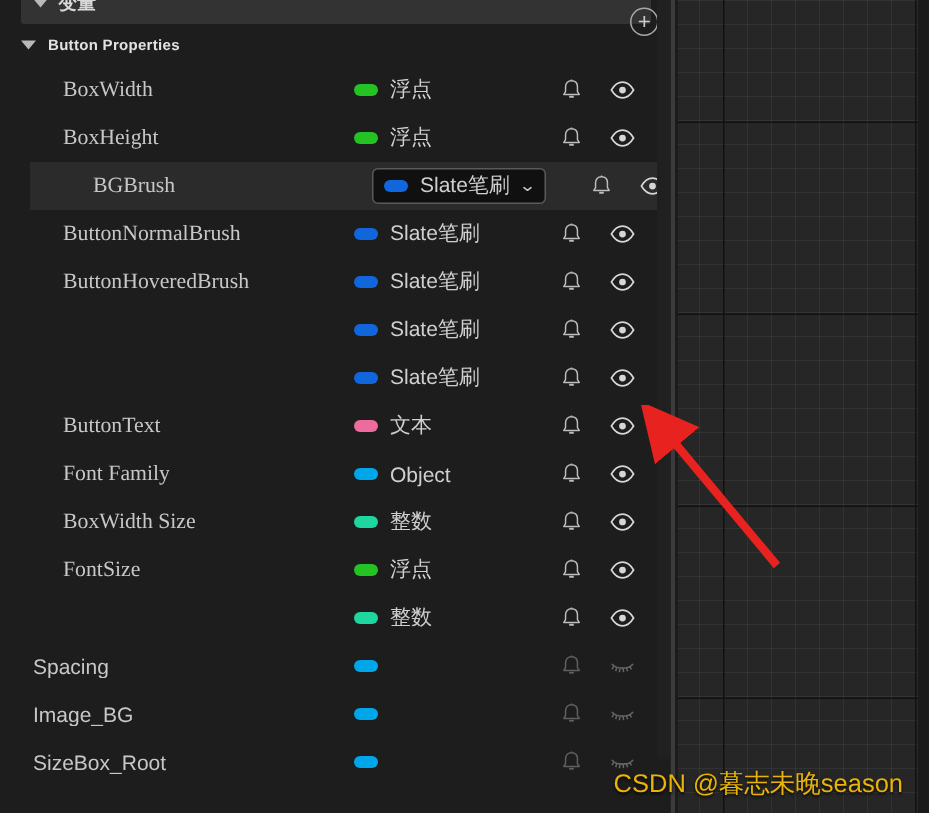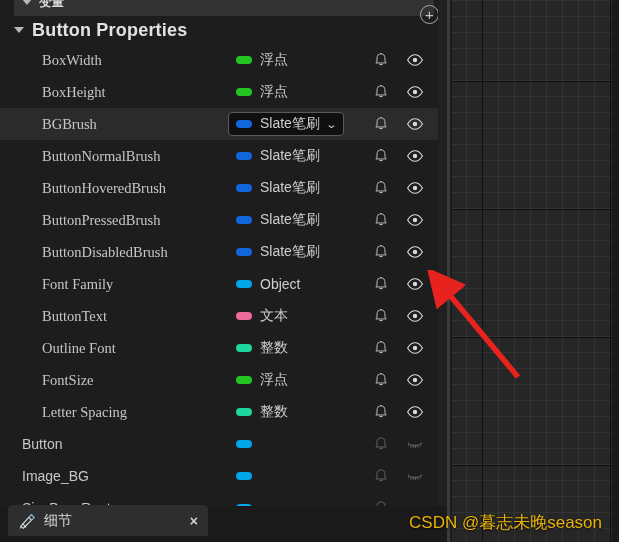--- a/index.html
+++ b/index.html
@@ -47,29 +47,29 @@
     display:flex;align-items:center;justify-content:center;
     color:#c9c9c9;font-size:15px;line-height:1;font-weight:300;
   }
 
   .list{position:absolute;left:0;top:16px;width:447px;height:490px;}
 
   .row{
     position:relative;height:32px;display:flex;align-items:center;
     box-sizing:border-box;
   }
-  .row.selected{background:#2b2b2b;}
+  .row.selected{background:#2b2b2b;margin-left:20px;}
   .row.cat{height:28px;}
 
   .cat-tri{
     width:0;height:0;margin-left:14px;margin-right:8px;
     border-left:5.5px solid transparent;border-right:5.5px solid transparent;
     border-top:6.5px solid #b9b9b9;
   }
-  .cat-label{color:#e2e2e2;font-size:18px;font-weight:bold;letter-spacing:.2px;}
+  .cat-label{color:#e2e2e2;font-size:10px;font-weight:bold;letter-spacing:.2px;}
 
   .row-name{
     color:#c7c7c7;font-size:14.5px;white-space:nowrap;overflow:hidden;
   }
   .row-name.indent{margin-left:42px;font-family:Liberation Serif, serif;}
   .row-name.noindent{margin-left:22px;font-size:14px;}
 
   .type-cell{
     position:absolute;left:236px;top:0;height:32px;
     display:flex;align-items:center;
@@ -235,93 +235,91 @@
               <path d="M10 2.2 L10 3.3" stroke="#bdbdbd" stroke-width="1.1"></path>
               <path d="M8.3 15 L11.7 15" stroke="#bdbdbd" stroke-width="1.3"></path>
             </svg>
             <svg class="icon" viewBox="0 0 20 20">
               <path d="M1.8 10 C4.4 5.6 7.2 4.2 10 4.2 C12.8 4.2 15.6 5.6 18.2 10 C15.6 14.4 12.8 15.8 10 15.8 C7.2 15.8 4.4 14.4 1.8 10 Z" fill="none" stroke="#d6d6d6" stroke-width="1.25"></path>
               <circle cx="10" cy="10" r="2.5" fill="#d6d6d6"></circle>
             </svg>
           </div>
         </div>
         <div class="row">
-          <span class="row-name indent">ButtonPressedBrush</span>
           <div class="type-cell">
             <span class="pill" style="background: rgb(17, 102, 221);"></span>
             <span class="type-label">Slate笔刷</span>
           </div>
           <div class="icons">
             <svg class="icon" viewBox="0 0 20 20">
               <path d="M10 3.2 C7.2 3.2 5.6 5 5.6 7.6 L5.6 11.2 L4.3 13.3 L15.7 13.3 L14.4 11.2 L14.4 7.6 C14.4 5 12.8 3.2 10 3.2 Z" fill="none" stroke="#bdbdbd" stroke-width="1.1" stroke-linejoin="round"></path>
               <path d="M10 2.2 L10 3.3" stroke="#bdbdbd" stroke-width="1.1"></path>
               <path d="M8.3 15 L11.7 15" stroke="#bdbdbd" stroke-width="1.3"></path>
             </svg>
             <svg class="icon" viewBox="0 0 20 20">
               <path d="M1.8 10 C4.4 5.6 7.2 4.2 10 4.2 C12.8 4.2 15.6 5.6 18.2 10 C15.6 14.4 12.8 15.8 10 15.8 C7.2 15.8 4.4 14.4 1.8 10 Z" fill="none" stroke="#d6d6d6" stroke-width="1.25"></path>
               <circle cx="10" cy="10" r="2.5" fill="#d6d6d6"></circle>
             </svg>
           </div>
         </div>
         <div class="row">
-          <span class="row-name indent">ButtonDisabledBrush</span>
           <div class="type-cell">
             <span class="pill" style="background: rgb(17, 102, 221);"></span>
             <span class="type-label">Slate笔刷</span>
           </div>
           <div class="icons">
             <svg class="icon" viewBox="0 0 20 20">
               <path d="M10 3.2 C7.2 3.2 5.6 5 5.6 7.6 L5.6 11.2 L4.3 13.3 L15.7 13.3 L14.4 11.2 L14.4 7.6 C14.4 5 12.8 3.2 10 3.2 Z" fill="none" stroke="#bdbdbd" stroke-width="1.1" stroke-linejoin="round"></path>
               <path d="M10 2.2 L10 3.3" stroke="#bdbdbd" stroke-width="1.1"></path>
               <path d="M8.3 15 L11.7 15" stroke="#bdbdbd" stroke-width="1.3"></path>
             </svg>
             <svg class="icon" viewBox="0 0 20 20">
               <path d="M1.8 10 C4.4 5.6 7.2 4.2 10 4.2 C12.8 4.2 15.6 5.6 18.2 10 C15.6 14.4 12.8 15.8 10 15.8 C7.2 15.8 4.4 14.4 1.8 10 Z" fill="none" stroke="#d6d6d6" stroke-width="1.25"></path>
               <circle cx="10" cy="10" r="2.5" fill="#d6d6d6"></circle>
             </svg>
           </div>
         </div>
         <div class="row">
+          <span class="row-name indent">ButtonText</span>
+          <div class="type-cell">
+            <span class="pill" style="background: rgb(238, 107, 158);"></span>
+            <span class="type-label">文本</span>
+          </div>
+          <div class="icons">
+            <svg class="icon" viewBox="0 0 20 20">
+              <path d="M10 3.2 C7.2 3.2 5.6 5 5.6 7.6 L5.6 11.2 L4.3 13.3 L15.7 13.3 L14.4 11.2 L14.4 7.6 C14.4 5 12.8 3.2 10 3.2 Z" fill="none" stroke="#bdbdbd" stroke-width="1.1" stroke-linejoin="round"></path>
+              <path d="M10 2.2 L10 3.3" stroke="#bdbdbd" stroke-width="1.1"></path>
+              <path d="M8.3 15 L11.7 15" stroke="#bdbdbd" stroke-width="1.3"></path>
+            </svg>
+            <svg class="icon" viewBox="0 0 20 20">
+              <path d="M1.8 10 C4.4 5.6 7.2 4.2 10 4.2 C12.8 4.2 15.6 5.6 18.2 10 C15.6 14.4 12.8 15.8 10 15.8 C7.2 15.8 4.4 14.4 1.8 10 Z" fill="none" stroke="#d6d6d6" stroke-width="1.25"></path>
+              <circle cx="10" cy="10" r="2.5" fill="#d6d6d6"></circle>
+            </svg>
+          </div>
+        </div>
+        <div class="row">
           <span class="row-name indent">Font Family</span>
           <div class="type-cell">
             <span class="pill" style="background: rgb(0, 166, 234);"></span>
             <span class="type-label">Object</span>
           </div>
           <div class="icons">
             <svg class="icon" viewBox="0 0 20 20">
               <path d="M10 3.2 C7.2 3.2 5.6 5 5.6 7.6 L5.6 11.2 L4.3 13.3 L15.7 13.3 L14.4 11.2 L14.4 7.6 C14.4 5 12.8 3.2 10 3.2 Z" fill="none" stroke="#bdbdbd" stroke-width="1.1" stroke-linejoin="round"></path>
               <path d="M10 2.2 L10 3.3" stroke="#bdbdbd" stroke-width="1.1"></path>
               <path d="M8.3 15 L11.7 15" stroke="#bdbdbd" stroke-width="1.3"></path>
             </svg>
             <svg class="icon" viewBox="0 0 20 20">
               <path d="M1.8 10 C4.4 5.6 7.2 4.2 10 4.2 C12.8 4.2 15.6 5.6 18.2 10 C15.6 14.4 12.8 15.8 10 15.8 C7.2 15.8 4.4 14.4 1.8 10 Z" fill="none" stroke="#d6d6d6" stroke-width="1.25"></path>
               <circle cx="10" cy="10" r="2.5" fill="#d6d6d6"></circle>
             </svg>
           </div>
         </div>
         <div class="row">
-          <span class="row-name indent">ButtonText</span>
-          <div class="type-cell">
-            <span class="pill" style="background: rgb(238, 107, 158);"></span>
-            <span class="type-label">文本</span>
-          </div>
-          <div class="icons">
-            <svg class="icon" viewBox="0 0 20 20">
-              <path d="M10 3.2 C7.2 3.2 5.6 5 5.6 7.6 L5.6 11.2 L4.3 13.3 L15.7 13.3 L14.4 11.2 L14.4 7.6 C14.4 5 12.8 3.2 10 3.2 Z" fill="none" stroke="#bdbdbd" stroke-width="1.1" stroke-linejoin="round"></path>
-              <path d="M10 2.2 L10 3.3" stroke="#bdbdbd" stroke-width="1.1"></path>
-              <path d="M8.3 15 L11.7 15" stroke="#bdbdbd" stroke-width="1.3"></path>
-            </svg>
-            <svg class="icon" viewBox="0 0 20 20">
-              <path d="M1.8 10 C4.4 5.6 7.2 4.2 10 4.2 C12.8 4.2 15.6 5.6 18.2 10 C15.6 14.4 12.8 15.8 10 15.8 C7.2 15.8 4.4 14.4 1.8 10 Z" fill="none" stroke="#d6d6d6" stroke-width="1.25"></path>
-              <circle cx="10" cy="10" r="2.5" fill="#d6d6d6"></circle>
-            </svg>
-          </div>
-        </div>
-        <div class="row">
-          <span class="row-name indent">Outline Font</span>
+          <span class="row-name indent">BoxWidth Size</span>
           <div class="type-cell">
             <span class="pill" style="background: rgb(31, 214, 160);"></span>
             <span class="type-label">整数</span>
           </div>
           <div class="icons">
             <svg class="icon" viewBox="0 0 20 20">
               <path d="M10 3.2 C7.2 3.2 5.6 5 5.6 7.6 L5.6 11.2 L4.3 13.3 L15.7 13.3 L14.4 11.2 L14.4 7.6 C14.4 5 12.8 3.2 10 3.2 Z" fill="none" stroke="#bdbdbd" stroke-width="1.1" stroke-linejoin="round"></path>
               <path d="M10 2.2 L10 3.3" stroke="#bdbdbd" stroke-width="1.1"></path>
               <path d="M8.3 15 L11.7 15" stroke="#bdbdbd" stroke-width="1.3"></path>
             </svg>
@@ -343,39 +341,38 @@
               <path d="M10 2.2 L10 3.3" stroke="#bdbdbd" stroke-width="1.1"></path>
               <path d="M8.3 15 L11.7 15" stroke="#bdbdbd" stroke-width="1.3"></path>
             </svg>
             <svg class="icon" viewBox="0 0 20 20">
               <path d="M1.8 10 C4.4 5.6 7.2 4.2 10 4.2 C12.8 4.2 15.6 5.6 18.2 10 C15.6 14.4 12.8 15.8 10 15.8 C7.2 15.8 4.4 14.4 1.8 10 Z" fill="none" stroke="#d6d6d6" stroke-width="1.25"></path>
               <circle cx="10" cy="10" r="2.5" fill="#d6d6d6"></circle>
             </svg>
           </div>
         </div>
         <div class="row">
-          <span class="row-name indent">Letter Spacing</span>
           <div class="type-cell">
             <span class="pill" style="background: rgb(31, 214, 160);"></span>
             <span class="type-label">整数</span>
           </div>
           <div class="icons">
             <svg class="icon" viewBox="0 0 20 20">
               <path d="M10 3.2 C7.2 3.2 5.6 5 5.6 7.6 L5.6 11.2 L4.3 13.3 L15.7 13.3 L14.4 11.2 L14.4 7.6 C14.4 5 12.8 3.2 10 3.2 Z" fill="none" stroke="#bdbdbd" stroke-width="1.1" stroke-linejoin="round"></path>
               <path d="M10 2.2 L10 3.3" stroke="#bdbdbd" stroke-width="1.1"></path>
               <path d="M8.3 15 L11.7 15" stroke="#bdbdbd" stroke-width="1.3"></path>
             </svg>
             <svg class="icon" viewBox="0 0 20 20">
               <path d="M1.8 10 C4.4 5.6 7.2 4.2 10 4.2 C12.8 4.2 15.6 5.6 18.2 10 C15.6 14.4 12.8 15.8 10 15.8 C7.2 15.8 4.4 14.4 1.8 10 Z" fill="none" stroke="#d6d6d6" stroke-width="1.25"></path>
               <circle cx="10" cy="10" r="2.5" fill="#d6d6d6"></circle>
             </svg>
           </div>
         </div>
         <div class="row">
-          <span class="row-name noindent">Button</span>
+          <span class="row-name noindent">Spacing</span>
           <div class="type-cell">
             <span class="pill" style="background: rgb(0, 166, 234);"></span>
           </div>
           <div class="icons dim">
             <svg class="icon" viewBox="0 0 20 20">
               <path d="M10 3.2 C7.2 3.2 5.6 5 5.6 7.6 L5.6 11.2 L4.3 13.3 L15.7 13.3 L14.4 11.2 L14.4 7.6 C14.4 5 12.8 3.2 10 3.2 Z" fill="none" stroke="#bdbdbd" stroke-width="1.1" stroke-linejoin="round"></path>
               <path d="M10 2.2 L10 3.3" stroke="#bdbdbd" stroke-width="1.1"></path>
               <path d="M8.3 15 L11.7 15" stroke="#bdbdbd" stroke-width="1.3"></path>
             </svg>
             <svg class="icon" viewBox="0 0 20 20">
@@ -432,32 +429,20 @@
               <path d="M15.4 10.5 L16.6 12.5" stroke="#cfcfcf" stroke-width="1.1"></path>
             </svg>
           </div>
         </div>
       </div>
 
     <div class="scrollbar-track">
       
     </div>
 
-    <div class="bottom-strip">
-      <div class="details-tab">
-        <svg class="icon" viewBox="0 0 20 20">
-          <path d="M3 16 L12 6 L15 9 L6 18 Z" fill="none" stroke="#cfd8dc" stroke-width="1.4"></path>
-          <path d="M12 6 L15 3 L18 6 L15 9" fill="none" stroke="#8fb8cc" stroke-width="1.4"></path>
-          <path d="M3 16 L2 18.5 L4.5 17.5 Z" fill="#cfd8dc"></path>
-          <path d="M5 13 L9 17" stroke="#cfd8dc" stroke-width="1.2"></path>
-        </svg>
-        <span class="tab-label">细节</span>
-        <span class="close">×</span>
-      </div>
-    </div>
   </div>
 
   <svg class="arrow" viewBox="0 0 120 120">
     <defs>
       <marker id="ah" markerWidth="7" markerHeight="7" refX="2.4" refY="3.5" orient="auto">
         <path d="M0,0 L7,3.5 L0,7 z" fill="#e8231f"></path>
       </marker>
     </defs>
     <line x1="93" y1="107" x2="18" y2="17" stroke="#e8231f" stroke-width="5.5" marker-end="url(#ah)"></line>
   </svg>

